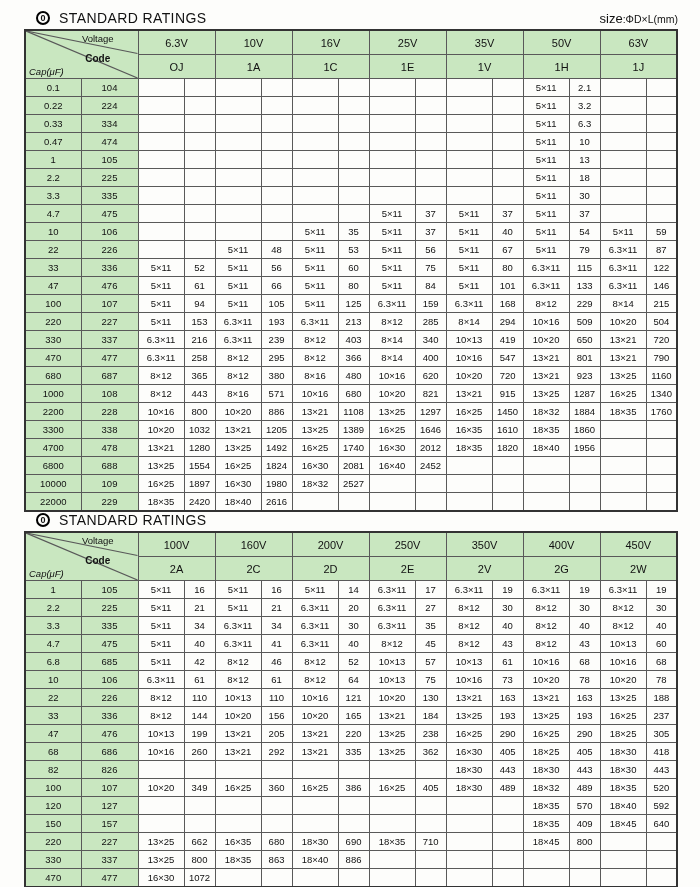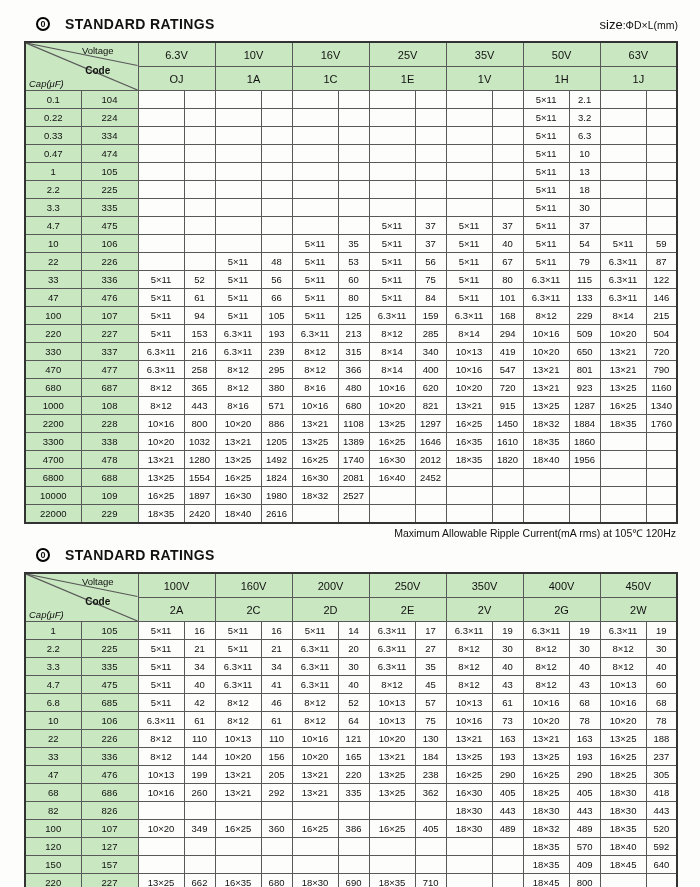--- a/index.html
+++ b/index.html
@@ -11,21 +11,21 @@
     overflow:hidden;
   }
   .page { box-sizing:border-box; width:700px; height:887px; padding:6px 22px 0 24px; }
 
   .title-row { display:flex; align-items:center; margin:4px 0 3px 0; }
   .bullet {
     box-sizing:border-box; width:14px; height:14px; border:2px solid #000; border-radius:50%;
     display:inline-flex; align-items:center; justify-content:center;
     font-size:9px; font-weight:bold; margin:0 9px 0 12px; line-height:1;
   }
-  .title { font-size:14px; font-weight:bold; letter-spacing:.4px; margin:6px; }
+  .title { font-size:14px; font-weight:normal; letter-spacing:.4px; margin:0; }
   .size-label { margin-left:auto; font-size:10.5px; white-space:nowrap; }
   .size-label .sz { font-size:13px; }
 
   table.ratings {
     border-collapse:collapse; table-layout:fixed; width:652px;
     border:2px solid #333;
   }
   table.ratings th, table.ratings td {
     border:1px solid #595959; padding:0; text-align:center; vertical-align:middle;
     overflow:hidden; white-space:nowrap;
@@ -357,21 +357,21 @@
           <td class="val">504</td>
         </tr>
         <tr>
           <td class="cap">330</td>
           <td class="code">337</td>
           <td class="size">6.3×11</td>
           <td class="val">216</td>
           <td class="size">6.3×11</td>
           <td class="val">239</td>
           <td class="size">8×12</td>
-          <td class="val">315</td>
+          <td class="val">403</td>
           <td class="size">8×14</td>
           <td class="val">340</td>
           <td class="size">10×13</td>
           <td class="val">419</td>
           <td class="size">10×20</td>
           <td class="val">650</td>
           <td class="size">13×21</td>
           <td class="val">720</td>
         </tr>
         <tr>
@@ -532,21 +532,20 @@
           <td class="size"></td>
           <td class="val"></td>
           <td class="size"></td>
           <td class="val"></td>
           <td class="size"></td>
           <td class="val"></td>
         </tr>
       </tbody>
   </table>
 
-  <div class="note">Maximum Allowable Ripple Current(mA rms) at 105℃  120Hz</div>
 
   <div class="title-row" style="margin-top:0;">
     <span class="bullet">0</span>
     <h1 class="title">STANDARD RATINGS</h1>
   </div>
 
   <table class="ratings">
       <colgroup>
         <col style="width: 56px;">
         <col style="width: 57px;">

